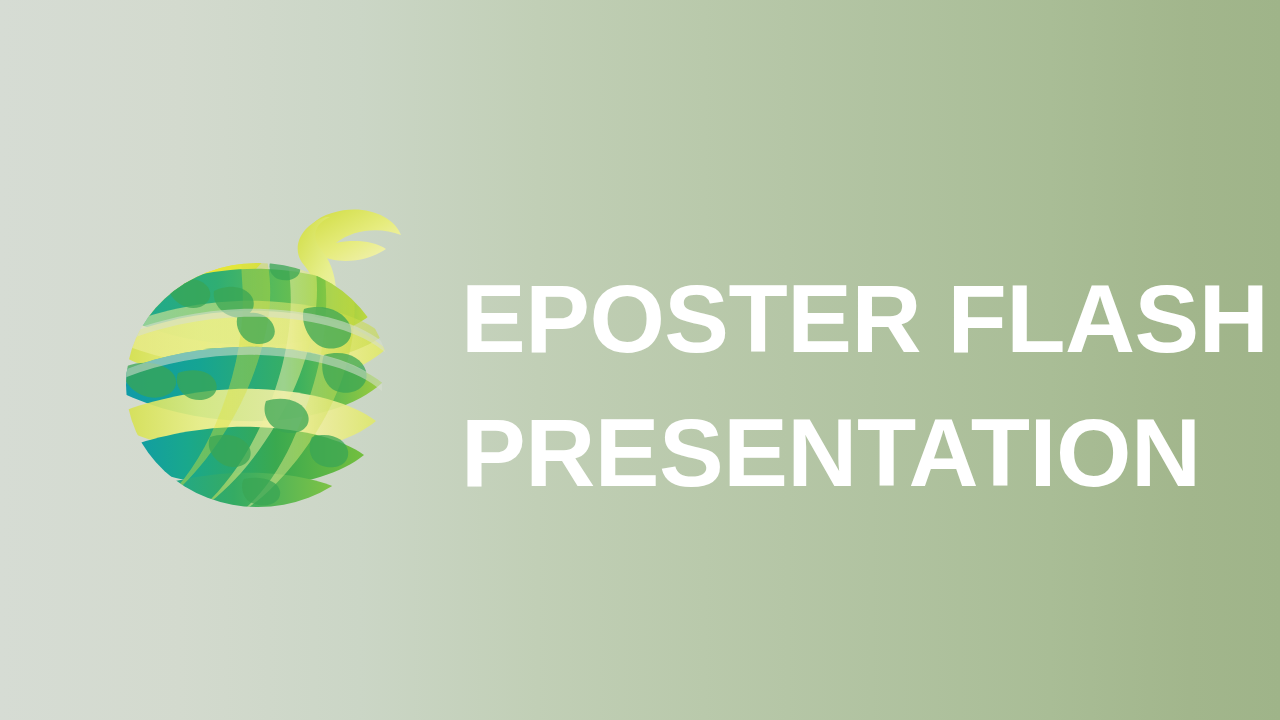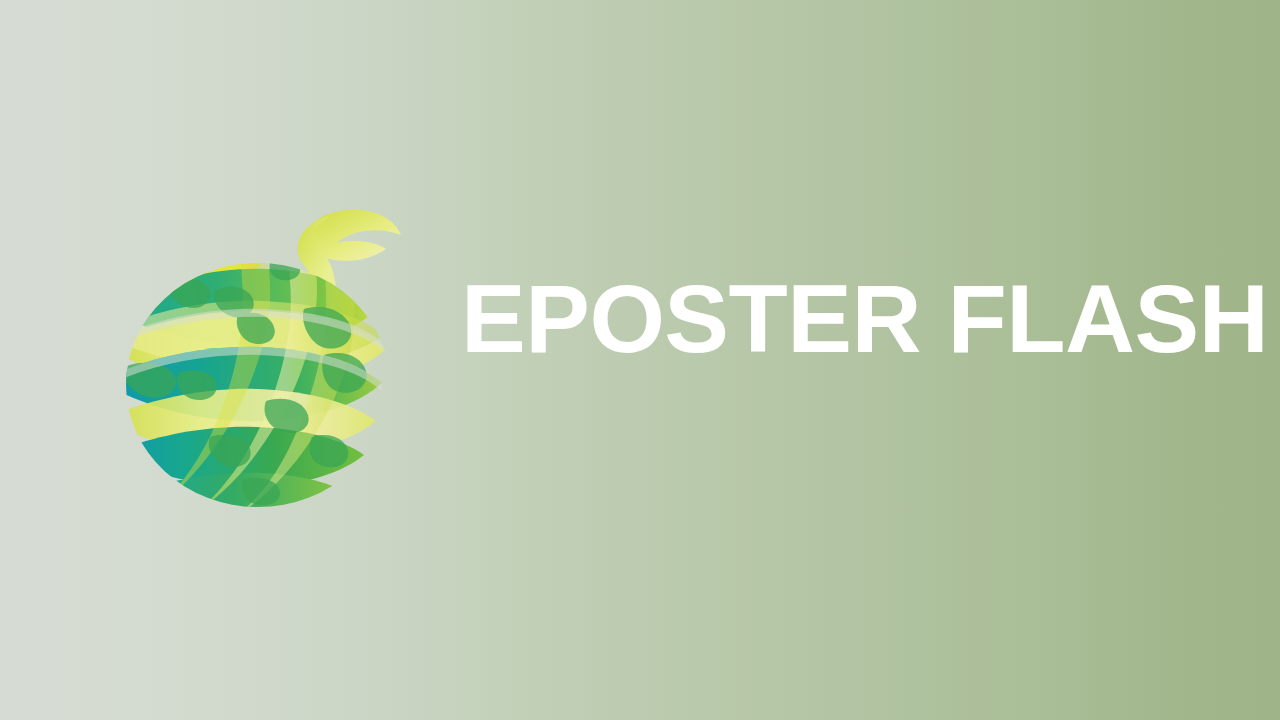--- a/index.html
+++ b/index.html
@@ -206,15 +206,16 @@
           <path d="M-18 176 C 24 154 84 140 142 142 C 196 144 240 156 264 178
                    C 264 181 264 183 264 186 C 240 165 196 152 142 150
                    C 84 148 24 162 -18 184 Z" fill="#d8dfd2"></path>
         </g>
       </g>
     </svg>
   </div>
 
   <div id="title-block">
     <div class="title-line">EPOSTER FLASH</div>
+    <div class="title-line">PRESENTATION</div>
   </div>
 
 </div>
 
 </body></html>

